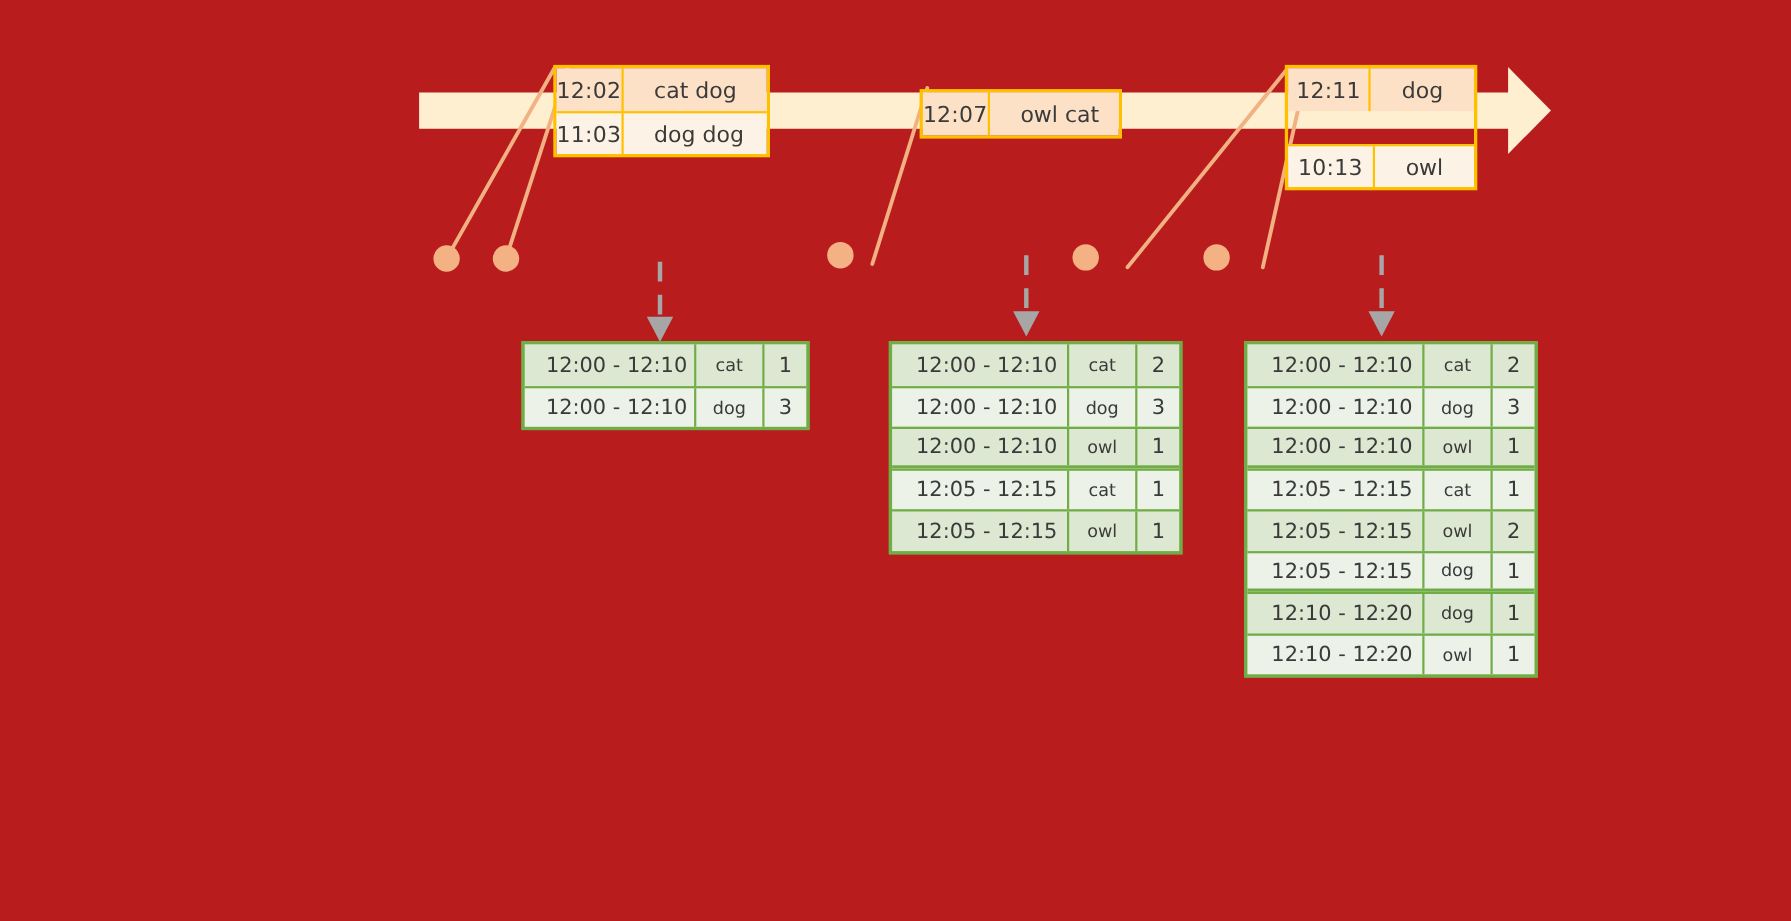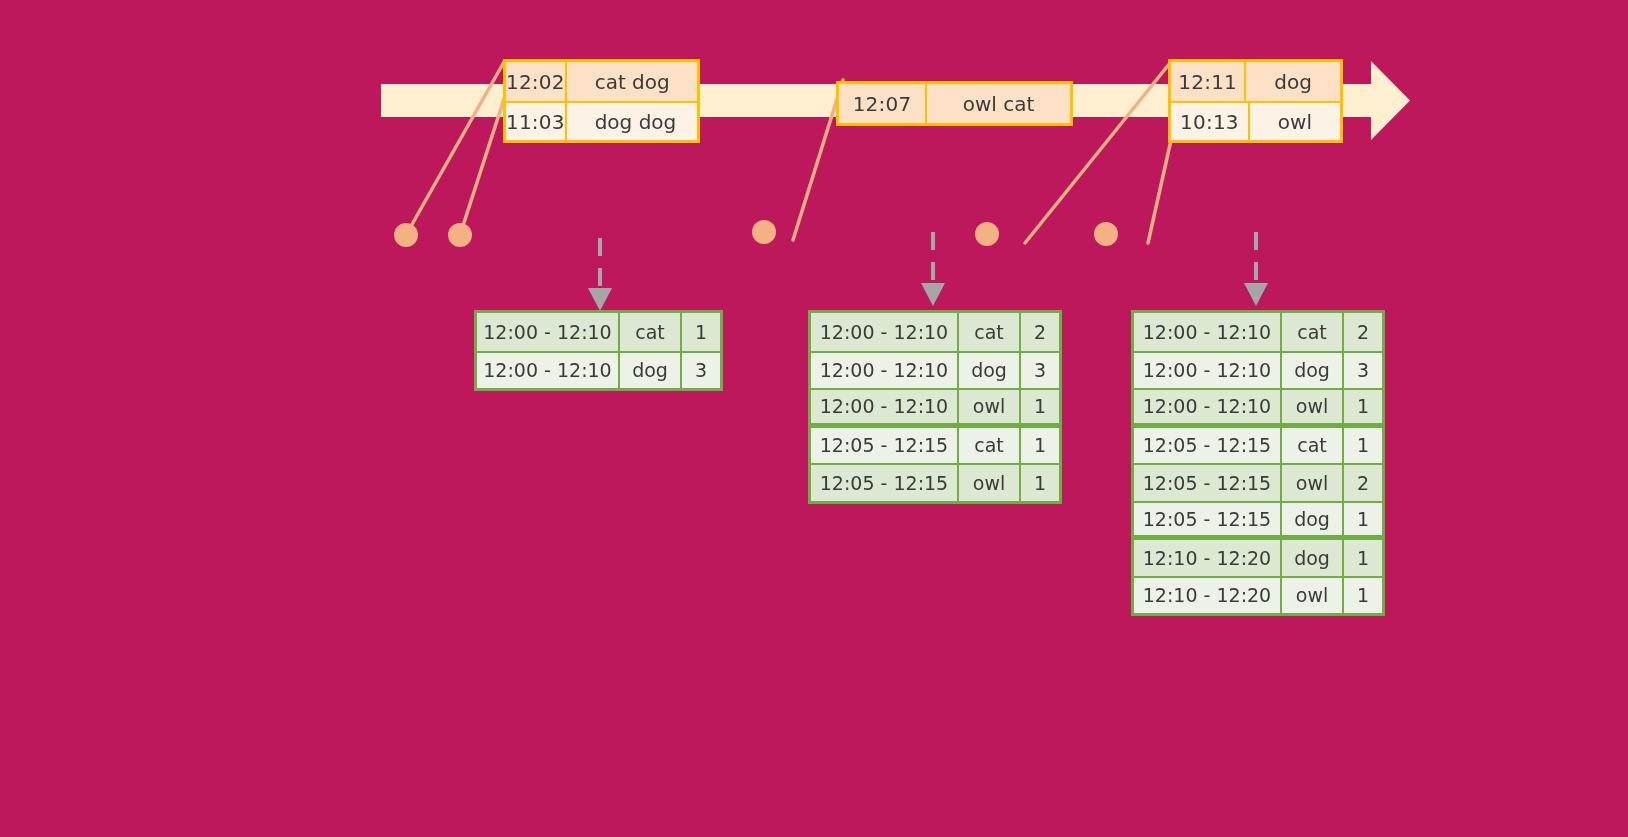--- a/index.html
+++ b/index.html
@@ -12,21 +12,21 @@
     height: 837px;
     position: relative;
     overflow: hidden;
     font-family: "DejaVu Sans", sans-serif;
   }
   #stage {
     position: absolute;
     left: 0; top: 0;
     width: 1628px;
     height: 837px;
-    background: #be185d;
+    background: #b91c1c;
   }
   .svg-layer {
     position: absolute;
     left: 0; top: 0;
     width: 1628px;
     height: 837px;
     pointer-events: none;
   }
 
   
@@ -78,20 +78,21 @@
     box-sizing: border-box;
     display: flex;
     flex-direction: column;
     background: #70AD47;
   }
   .res-row {
     display: flex;
     flex-direction: row;
     height: 37.5px;
     box-sizing: border-box;
+    padding-left: 13px;
   }
   .res-row.shade-dark { background: #DCE8D1; }
   .res-row.shade-light { background: #EDF2E8; }
   .res-row + .res-row { border-top: 2px solid #70AD47; }
   .res-row.group-end { border-bottom: 3px solid #70AD47; }
   .res-window {
     box-sizing: border-box;
     border-right: 2px solid #70AD47;
     display: flex;
     align-items: center;
@@ -99,21 +100,21 @@
     font-size: 19px;
     color: #3a3a3a;
     white-space: nowrap;
   }
   .res-word {
     box-sizing: border-box;
     border-right: 2px solid #70AD47;
     display: flex;
     align-items: center;
     justify-content: center;
-    font-size: 19px;
+    font-size: 16px;
     color: #3a3a3a;
     text-align: right;
   }
   .res-count {
     box-sizing: border-box;
     display: flex;
     align-items: center;
     justify-content: center;
     font-size: 19px;
     color: #3a3a3a;
@@ -178,28 +179,28 @@
     <div class="event-row shade-dark">
       <div class="ev-time">12:02</div>
       <div class="ev-words">cat dog</div>
     </div>
     <div class="event-row shade-light">
       <div class="ev-time">11:03</div>
       <div class="ev-words">dog dog</div>
     </div>
   </div>
 
-  <div class="event-group" style="left:836px; top:81px; width:237px;">
+  <div class="event-group" style="left:836px; top:81px; width:184px;">
     <div class="event-row shade-dark">
       <div class="ev-time">12:07</div>
       <div class="ev-words">owl cat</div>
     </div>
   </div>
 
-  <div class="event-group" style="left:1168px; top:59px; width:175px;">
+  <div class="event-group" style="left:1168px; top:59px; width:175px;gap:30px;">
     <div class="event-row shade-dark">
       <div class="ev-time">12:11</div>
       <div class="ev-words">dog</div>
     </div>
     <div class="event-row shade-light">
       <div class="ev-time">10:13</div>
       <div class="ev-words">owl</div>
     </div>
   </div>
 

